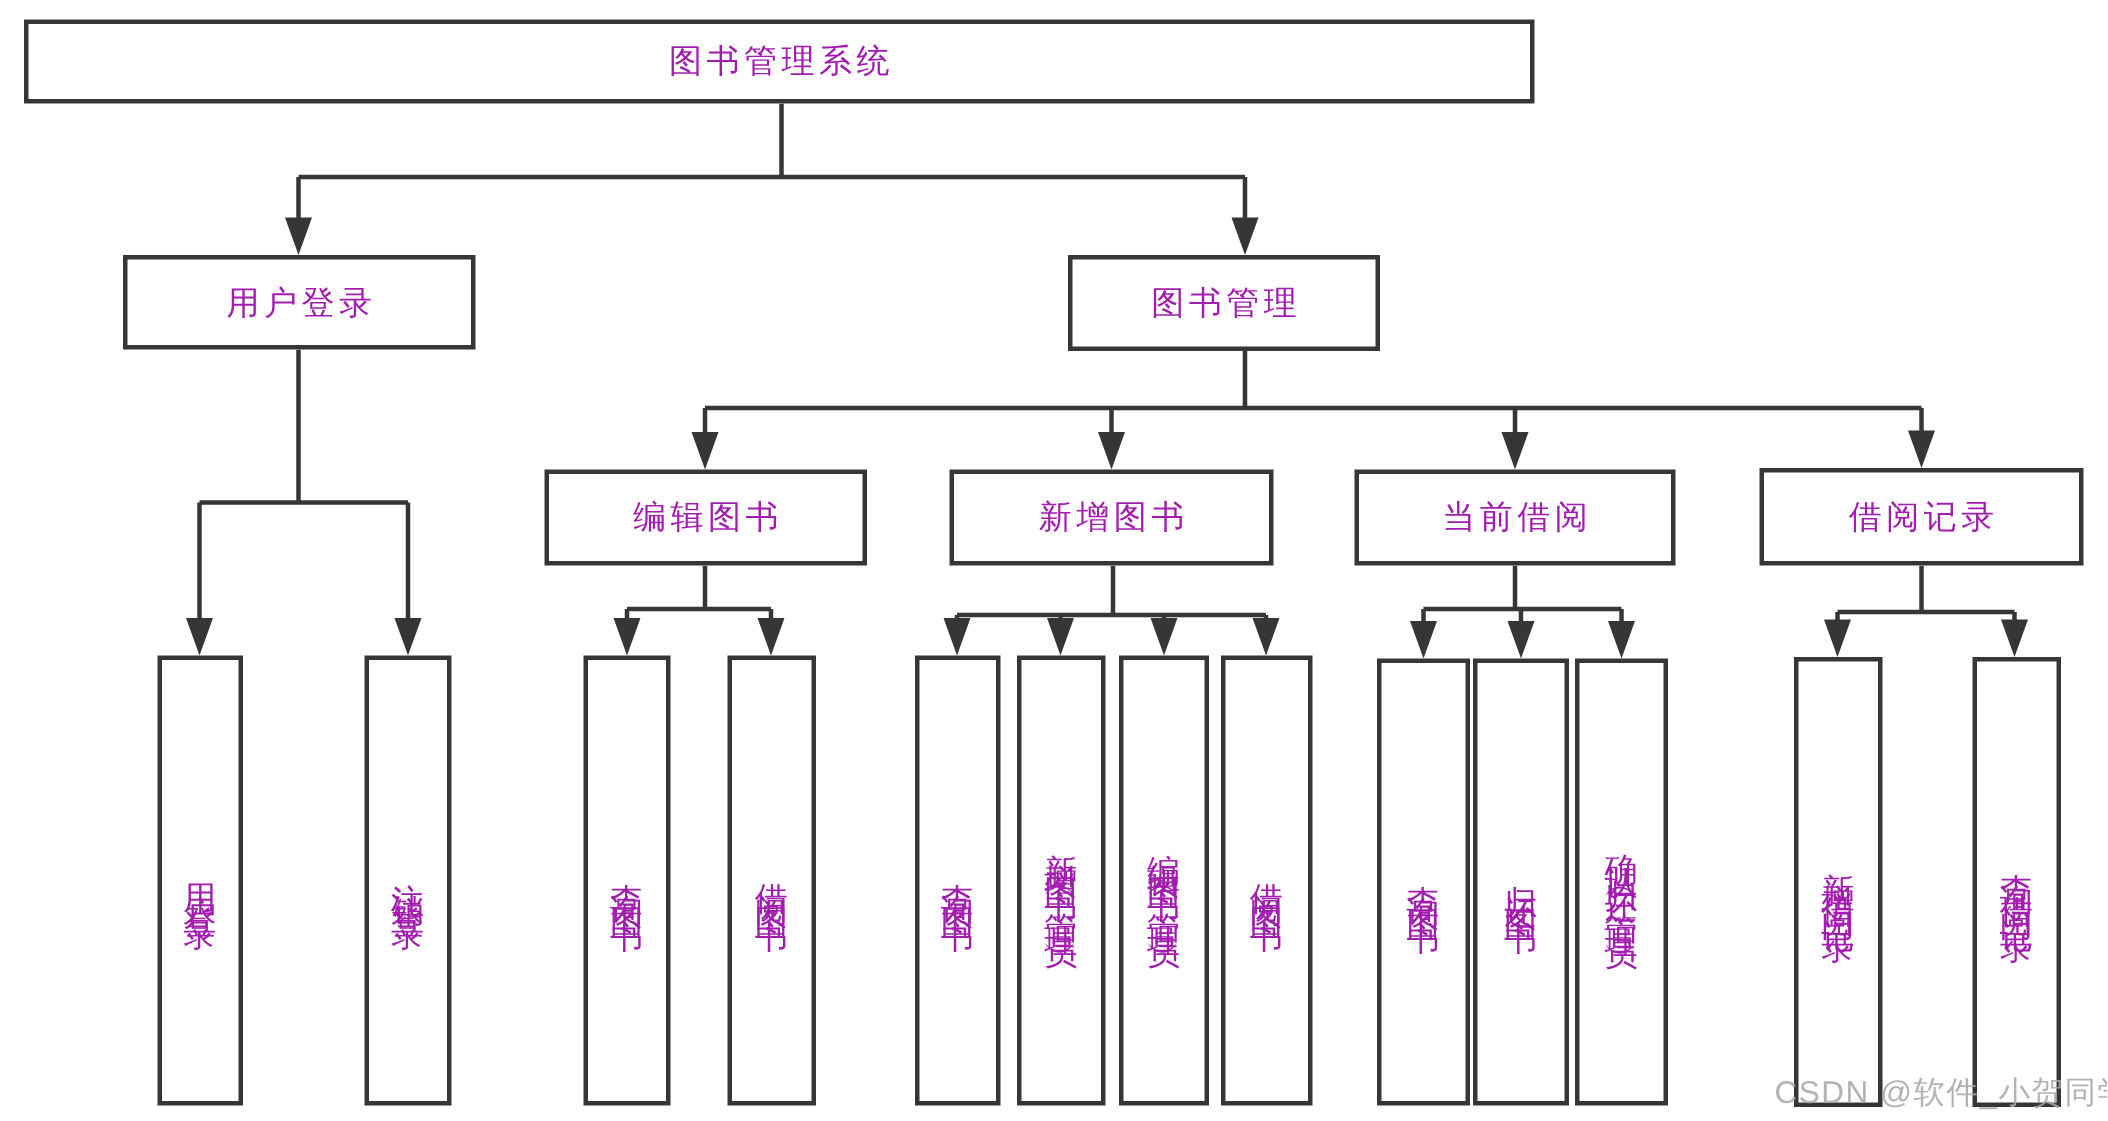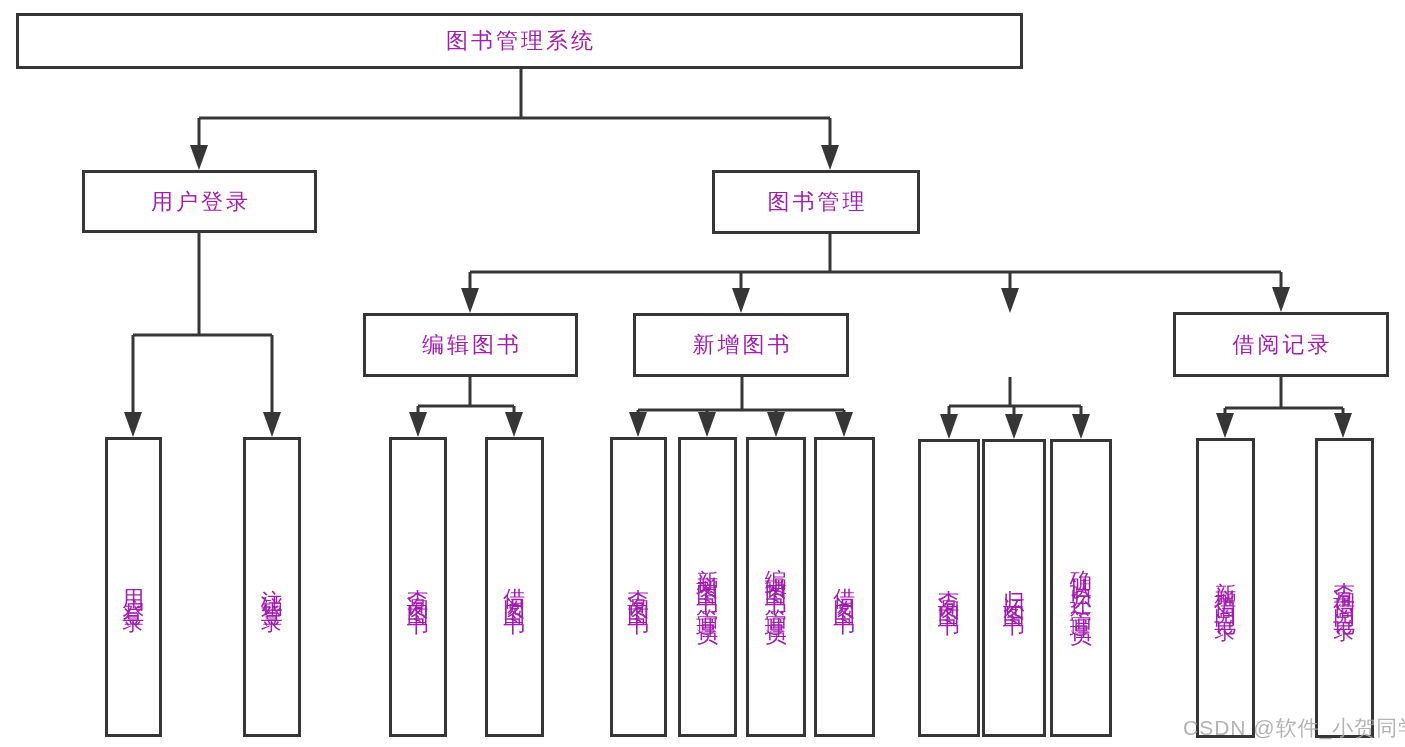--- a/index.html
+++ b/index.html
@@ -130,20 +130,23 @@
   <div class="node hnode n-book-mgmt">
     <span class="label">图书管理</span>
   </div>
 
   <div class="node hnode n-new-book-rec">
     <span class="label">编辑图书</span>
   </div>
   <div class="node hnode n-book-borrow">
     <span class="label">新增图书</span>
   </div>
+  <div class="node hnode n-current-borrow">
+    <span class="label">当前借阅</span>
+  </div>
   <div class="node hnode n-borrow-record">
     <span class="label">借阅记录</span>
   </div>
 
   <div class="node vnode n-leaf-login">
     <span class="label">用户登录</span>
   </div>
   <div class="node vnode n-leaf-logout">
     <span class="label">注销登录</span>
   </div>

